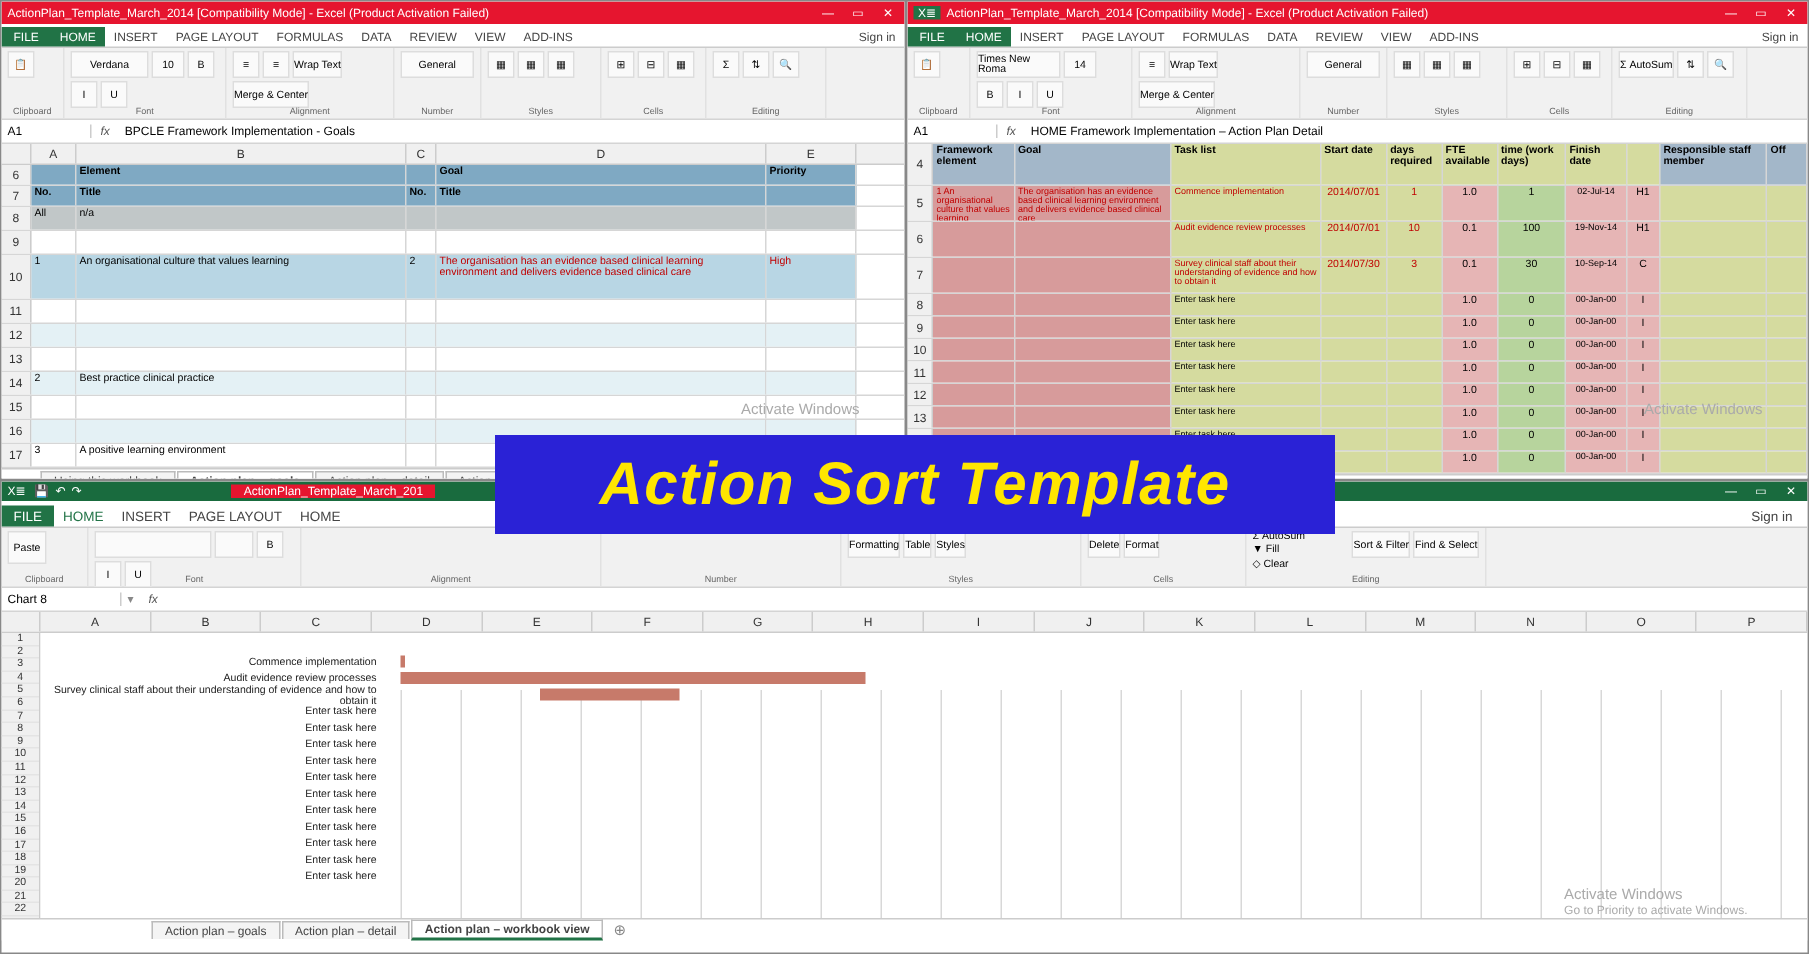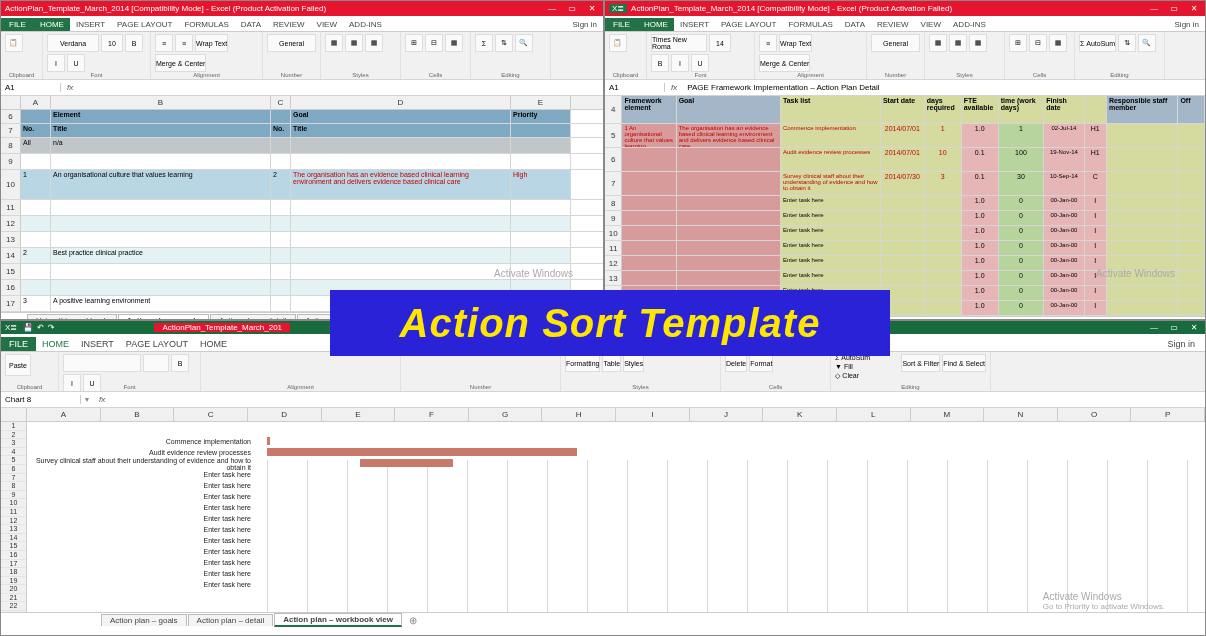--- a/index.html
+++ b/index.html
@@ -157,20 +157,21 @@
         <span class="ribbon-btn">Σ</span>
         <span class="ribbon-btn">⇅</span>
         <span class="ribbon-btn">🔍</span>
       </div>
       <span class="label">Editing</span>
     </div>
   </div>
   <div class="formula-bar">
     <span class="name-box">A1</span>
     <span class="fx-label">fx</span>
+    <span class="fx-content">BPCLE Framework Implementation - Goals</span>
   </div>
   <div class="col-headers">
     <div class="row-h"></div>
     <div class="col-h col-a">A</div>
     <div class="col-h col-b">B</div>
     <div class="col-h col-c">C</div>
     <div class="col-h col-d">D</div>
     <div class="col-h col-e">E</div>
   </div>
   <div class="grid">
@@ -359,21 +360,21 @@
         <span class="ribbon-btn">Σ AutoSum</span>
         <span class="ribbon-btn">⇅</span>
         <span class="ribbon-btn">🔍</span>
       </div>
       <span class="label">Editing</span>
     </div>
   </div>
   <div class="formula-bar">
     <span class="name-box">A1</span>
     <span class="fx-label">fx</span>
-    <span class="fx-content">PAGE Framework Implementation – Action Plan Detail</span>
+    <span class="fx-content">HOME Framework Implementation – Action Plan Detail</span>
   </div>
   <div class="grid">
     <div class="grid-row" style="height:28px">
       <div class="row-h" style="line-height:28px">4</div>
       <div class="cell c-frm hdr-steel" style="white-space:normal">Framework element</div>
       <div class="cell c-goal hdr-steel">Goal</div>
       <div class="cell c-task hdr-olive">Task list</div>
       <div class="cell c-start hdr-olive">Start date</div>
       <div class="cell c-days hdr-olive" style="white-space:normal">days required</div>
       <div class="cell c-fte hdr-olive" style="white-space:normal">FTE available</div>

